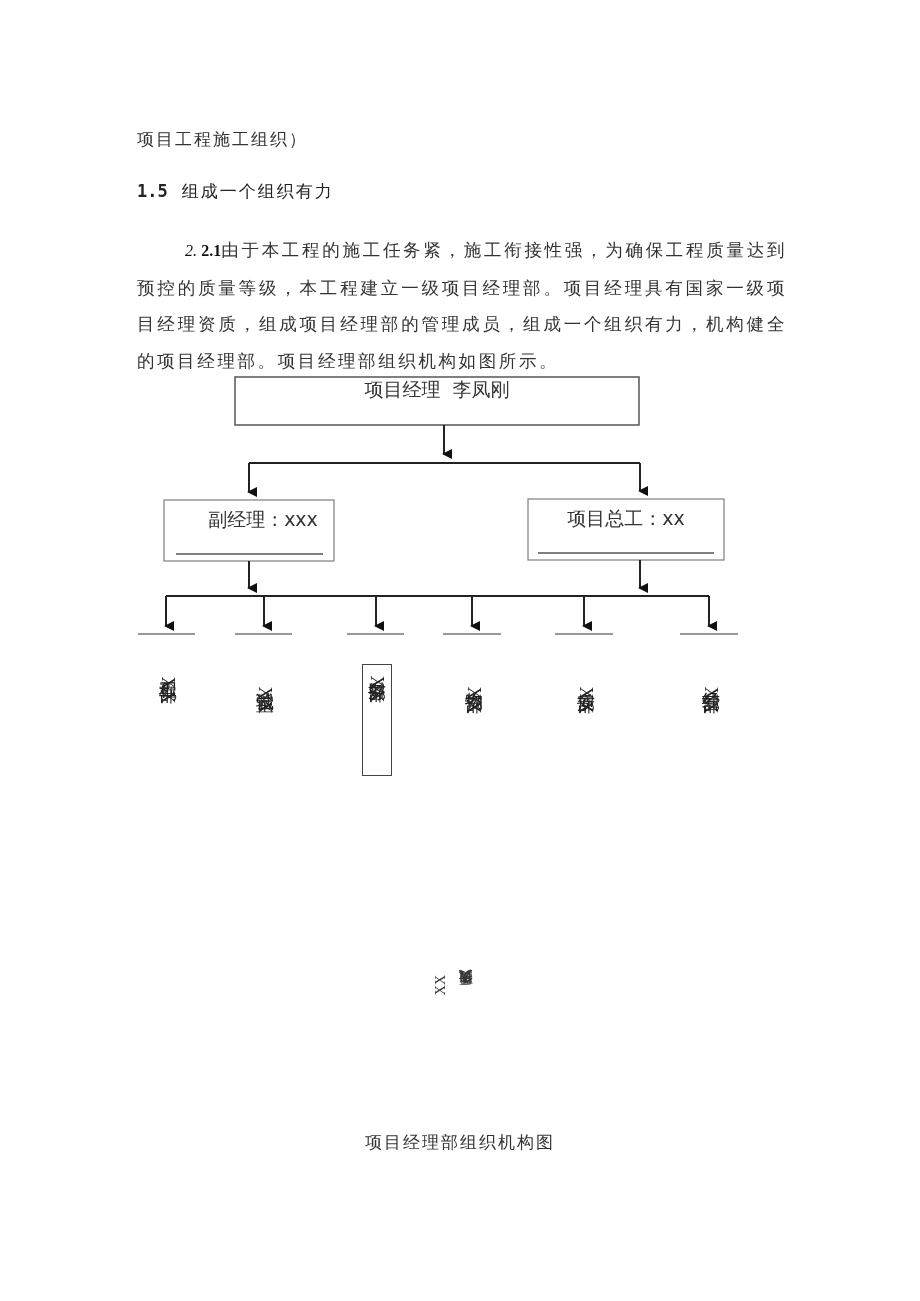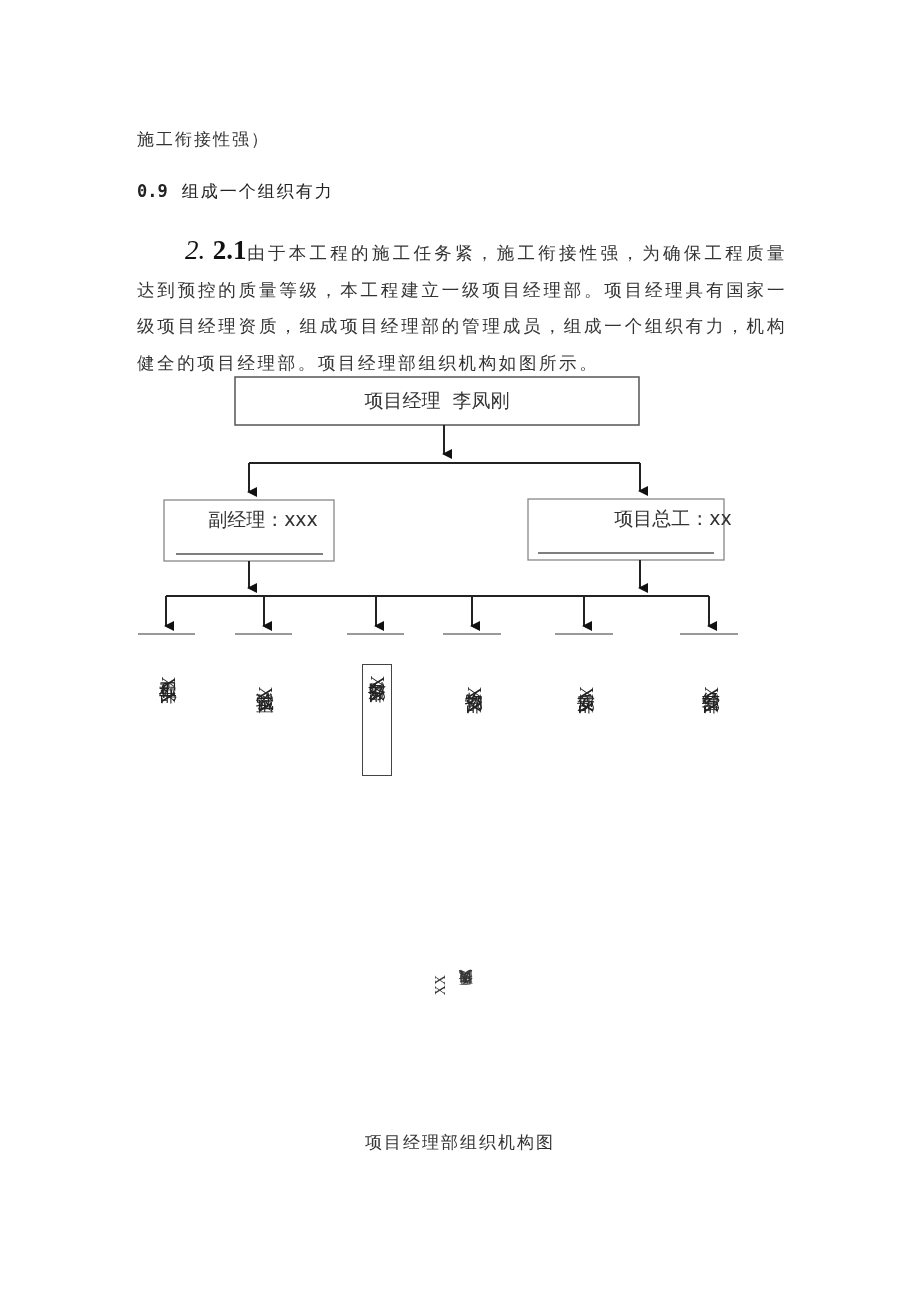--- a/index.html
+++ b/index.html
@@ -3,40 +3,40 @@
 <meta charset="utf-8">
 <style>
   html, body { margin: 0; padding: 0; background: #ffffff; }
   body { width: 920px; height: 1301px; position: relative; overflow: hidden;
          font-family: "DejaVu Serif", "Liberation Serif", serif; color: #222; }
   .abs { position: absolute; }
   .line1 { left: 137px; top: 128px; font-size: 17px; letter-spacing: 2px; color: #333; }
   .heading { left: 137px; top: 180px; font-size: 17px; letter-spacing: 2px; color: #222; }
   .heading .num { font-family: "DejaVu Sans Mono", "Liberation Mono", monospace; font-weight: bold; margin-right: 14px; letter-spacing: 0; }
   .para { left: 137px; top: 232px; width: 650px; font-size: 17.5px; line-height: 36.5px; letter-spacing: 2.6px; color: #333; text-align: justify; }
-  .para .num { font-family: "Liberation Serif", serif; font-size: 27px; font-weight: normal; letter-spacing: 0; color: #111; }
+  .para .num { font-family: "Liberation Serif", serif; font-size: 16px; font-weight: normal; letter-spacing: 0; color: #111; }
   .para .num b { font-weight: bold; }
   svg.diagram { position: absolute; left: 0; top: 0; }
   .box-text { font-family: "DejaVu Sans", "Liberation Sans", sans-serif; font-size: 19px; color: #333; }
-  .box-top { left: 235px; top: 377px; width: 404px; height: 48px; display: flex; align-items: center; justify-content: center; }
+  .box-top { left: 235px; top: 377px; width: 404px; height: 48px; display: flex; align-items: flex-start; justify-content: center; }
   .box-left { left: 164px; top: 500px; width: 198px; height: 40px; display: flex; align-items: center; justify-content: center; }
-  .box-right { left: 528px; top: 499px; width: 196px; height: 40px; display: flex; align-items: center; justify-content: center; margin-left: 47px; }
+  .box-right { left: 528px; top: 499px; width: 196px; height: 40px; display: flex; align-items: center; justify-content: center; }
   .vert { font-family: "Liberation Serif", "DejaVu Serif", serif; font-size: 18px; color: #222;
           writing-mode: vertical-rl; white-space: nowrap; letter-spacing: 1px; }
   .vert.boxed { border: 1.2px solid #444; padding: 2px 2px; }
   .team { font-family: "Liberation Serif", serif; font-size: 14px; color: #333; writing-mode: vertical-rl; transform: rotate(180deg); white-space: nowrap; }
   .caption { left: 0; width: 920px; top: 1131px; text-align: center; font-size: 17px; letter-spacing: 2px; color: #333; font-family: "DejaVu Sans", sans-serif; }
 </style>
 </head>
 <body>
 
-<div class="abs line1">施工衔接性强）</div>
+<div class="abs line1">项目工程施工组织）</div>
 
 <div class="abs heading">
-  <span class="num">0.9</span><span>组成一个组织有力</span>
+  <span class="num">1.5</span><span>组成一个组织有力</span>
 </div>
 
 <div class="abs para">
   <span style="display:inline-block;width:48px;"></span><span class="num"><i>2.</i> <b>2.1</b></span><span>由于本工程的施工任务紧，施工衔接性强，为确保工程质量达到预控的质量等级，本工程建立一级项目经理部。项目经理具有国家一级项目经理资质，组成项目经理部的管理成员，组成一个组织有力，机构健全的项目经理部。项目经理部组织机构如图所示。</span>
 </div>
 
 <svg class="diagram" width="920" height="1301">
   <defs>
     <marker id="ah" markerWidth="10" markerHeight="10" refX="5" refY="8" orient="auto-start-reverse" markerUnits="userSpaceOnUse">
       <path d="M0,0 L10,0 L5,10 Z" fill="#111"></path>

